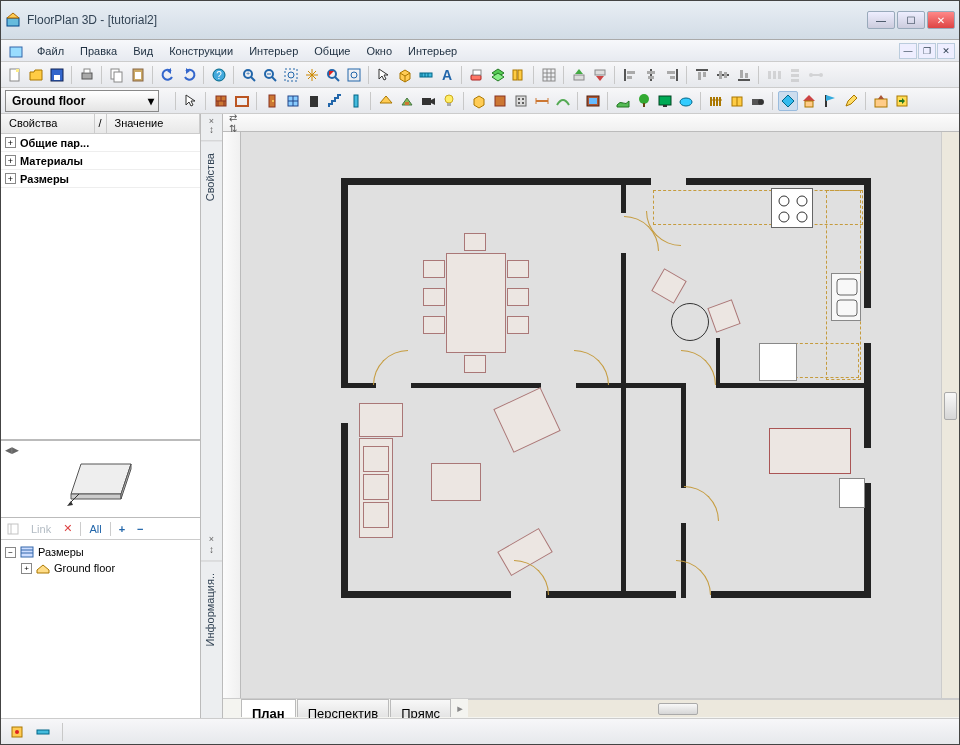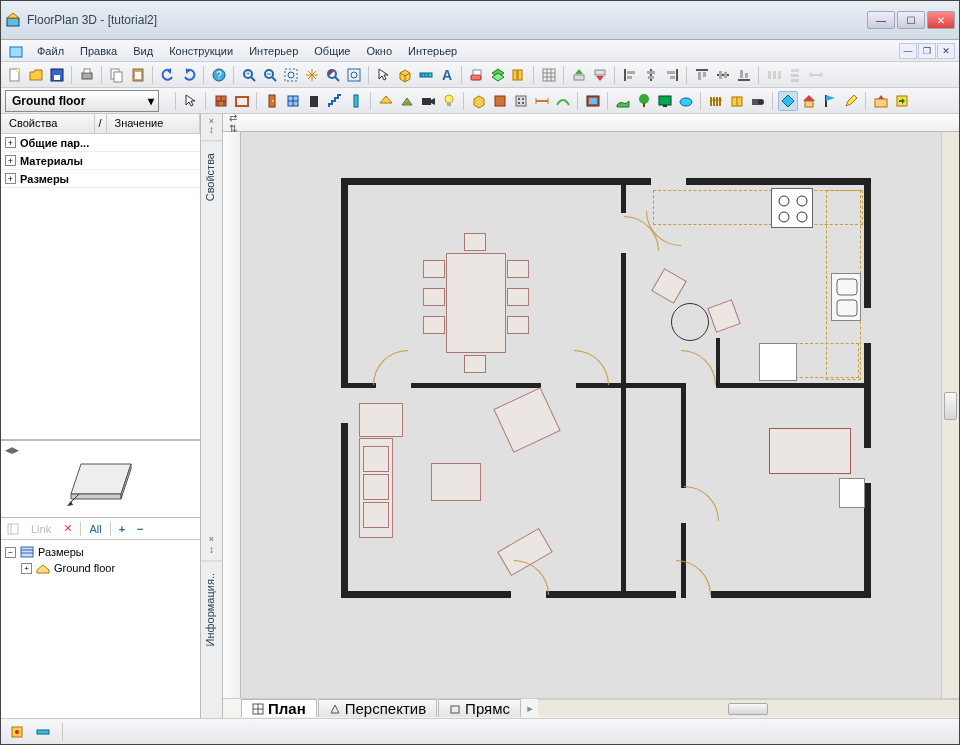--- a/index.html
+++ b/index.html
@@ -53,21 +53,21 @@
 .plan { position: absolute; left: 100px; top: 46px; width: 530px; height: 420px; }
 .wall { position: absolute; background: #222; }
 .wallh { height: 7px; }
 .wallv { width: 7px; }
 .door-arc { position: absolute; border: 1px solid #c59b3d; border-radius: 50%; }
 .furn { position: absolute; border: 1px solid #a77; background: rgba(255,240,230,0.4); }
 .chair { width: 22px; height: 18px; }
 .dash { border: 1px dashed #c59b3d; position: absolute; }
 .scroll-h { height: 18px; background: #ece8dd; border-top: 1px solid #ccc; display: flex; align-items: center; }
 .view-tabs { display: flex; height: 18px; }
-.vt { padding: 2px 10px; border: 1px solid #bbb; border-bottom: none; background: linear-gradient(#f8f8f8,#e4e4e4); margin-right: 1px; font-size: 15px; cursor: pointer; display: flex; align-items: center; gap: 4px;}
+.vt { padding: 2px 10px; border: 1px solid #bbb; border-bottom: none; background: linear-gradient(#f8f8f8,#e4e4e4); margin-right: 1px; font-size: 13px; cursor: pointer; display: flex; align-items: center; gap: 4px; flex-direction: column;}
 .vt.active { background: #fff; font-weight: bold; }
 .scroll-v { width: 18px; background: #ece8dd; border-left: 1px solid #ccc; position: relative; }
 .scroll-v .thumb { position: absolute; left: 2px; right: 2px; top: 260px; height: 28px; background: linear-gradient(#f8f8f8,#d6d6d6); border: 1px solid #aaa; border-radius: 2px; }
 .scroll-h .thumb { height: 12px; width: 40px; background: linear-gradient(#f8f8f8,#d6d6d6); border: 1px solid #aaa; border-radius: 2px; margin-left: 190px;}
 .bottombar { height: 26px; background: linear-gradient(#f7f7f9,#e6e8ec); border-top: 1px solid #ccc; display: flex; align-items: center; padding: 0 6px; gap: 6px;}
 .statusbar { height: 20px; background: linear-gradient(#f0f0f2,#e2e4e8); border-top: 1px solid #ccc; display: flex; align-items: center; padding: 0 8px; color: #234;}
 svg { display: block; }
 </style>
 </head>
 <body>

